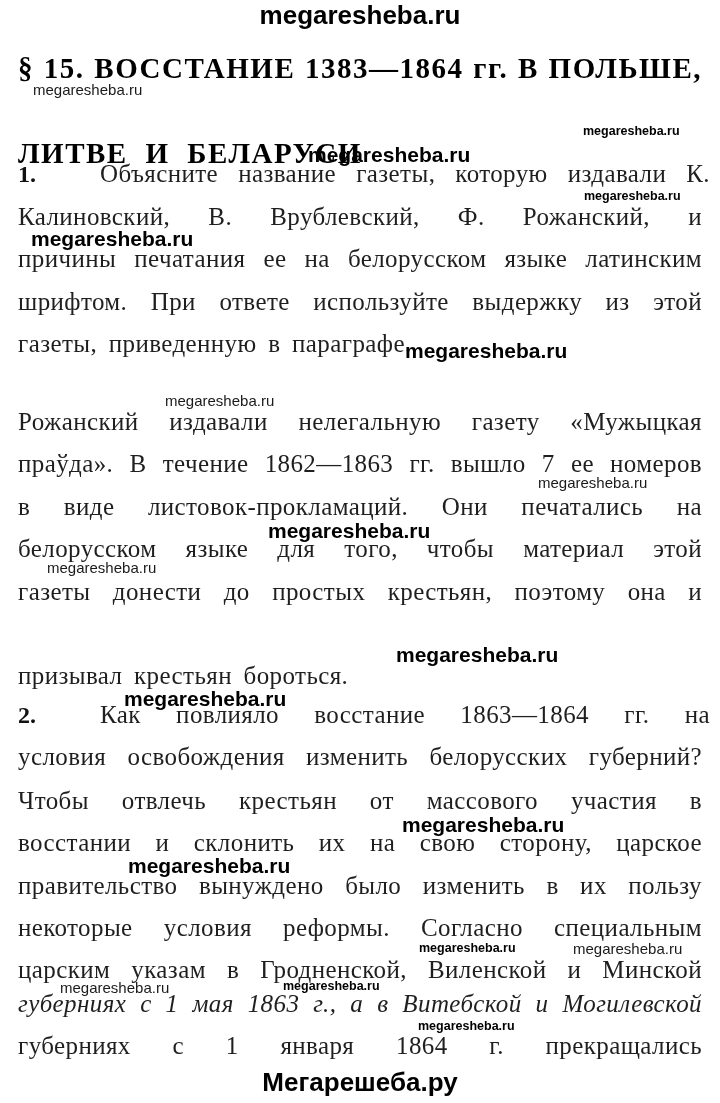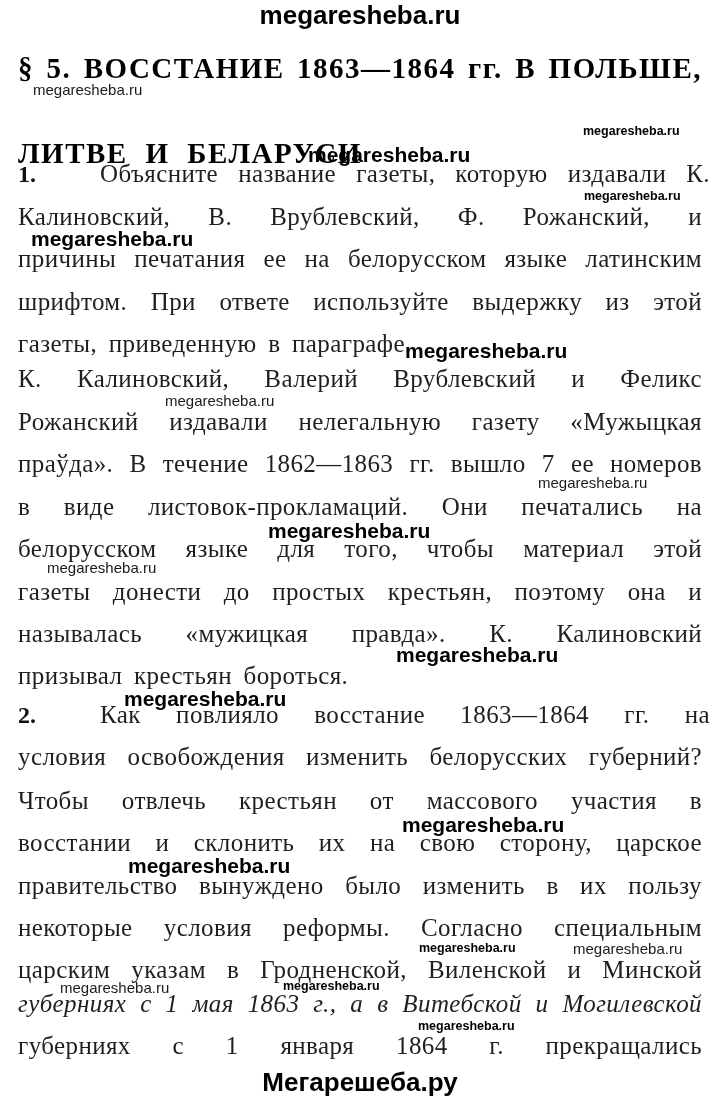--- a/index.html
+++ b/index.html
@@ -46,37 +46,35 @@
   .wm-s  { font-size: 15px; font-weight: normal; line-height: 18px; color: #1a1a1a; }
   .wm-b  { font-size: 12.5px; font-weight: bold; line-height: 15px; }
 </style>
 </head>
 <body>
 
 <div class="page">
 
   <div class="wm wm-xl" style="top:0px;">megaresheba.ru</div>
 
-  <div class="hline just" style="top:51px;">§ 5. ВОССТАНИЕ 1863—1864 гг. В ПОЛЬШЕ,</div>
+  <div class="hline just" style="top:51px;">§ 15. ВОССТАНИЕ 1383—1864 гг. В ПОЛЬШЕ,</div>
   <div class="hline hline2" style="top:91px;margin-top:45px;">ЛИТВЕ И БЕЛАРУСИ</div>
 
   <div class="qnum" style="top:159px;">1.</div>
   <div class="bline just qfirst" style="top:159px;">Объясните название газеты, которую издавали К.</div>
   <div class="bline just" style="top:202px;">Калиновский, В. Врублевский, Ф. Рожанский, и</div>
   <div class="bline just" style="top:244px;">причины печатания ее на белорусском языке латинским</div>
   <div class="bline just" style="top:287px;">шрифтом. При ответе используйте выдержку из этой</div>
   <div class="bline endline" style="top:329px;">газеты, приведенную в параграфе.</div>
 
-  <div class="bline just" style="top:364px;">К. Калиновский, Валерий Врублевский и Феликс</div>
   <div class="bline just" style="top:407px;">Рожанский издавали нелегальную газету «Мужыцкая</div>
   <div class="bline just" style="top:449px;">праўда». В течение 1862—1863 гг. вышло 7 ее номеров</div>
   <div class="bline just" style="top:492px;">в виде листовок-прокламаций. Они печатались на</div>
   <div class="bline just" style="top:534px;">белорусском языке для того, чтобы материал этой</div>
   <div class="bline just" style="top:577px;">газеты донести до простых крестьян, поэтому она и</div>
-  <div class="bline just" style="top:619px;">называлась «мужицкая правда». К. Калиновский</div>
   <div class="bline endline" style="top:661px;">призывал крестьян бороться.</div>
 
   <div class="qnum" style="top:700px;">2.</div>
   <div class="bline just qfirst" style="top:700px;">Как повлияло восстание 1863—1864 гг. на</div>
   <div class="bline just" style="top:742px;">условия освобождения изменить белорусских губерний?</div>
   <div class="bline just" style="top:786px;">Чтобы отвлечь крестьян от массового участия в</div>
   <div class="bline just" style="top:828px;">восстании и склонить их на свою сторону, царское</div>
   <div class="bline just" style="top:871px;">правительство вынуждено было изменить в их пользу</div>
   <div class="bline just" style="top:913px;">некоторые условия реформы. Согласно специальным</div>
   <div class="bline just" style="top:955px;">царским указам в Гродненской, Виленской и Минской</div>

